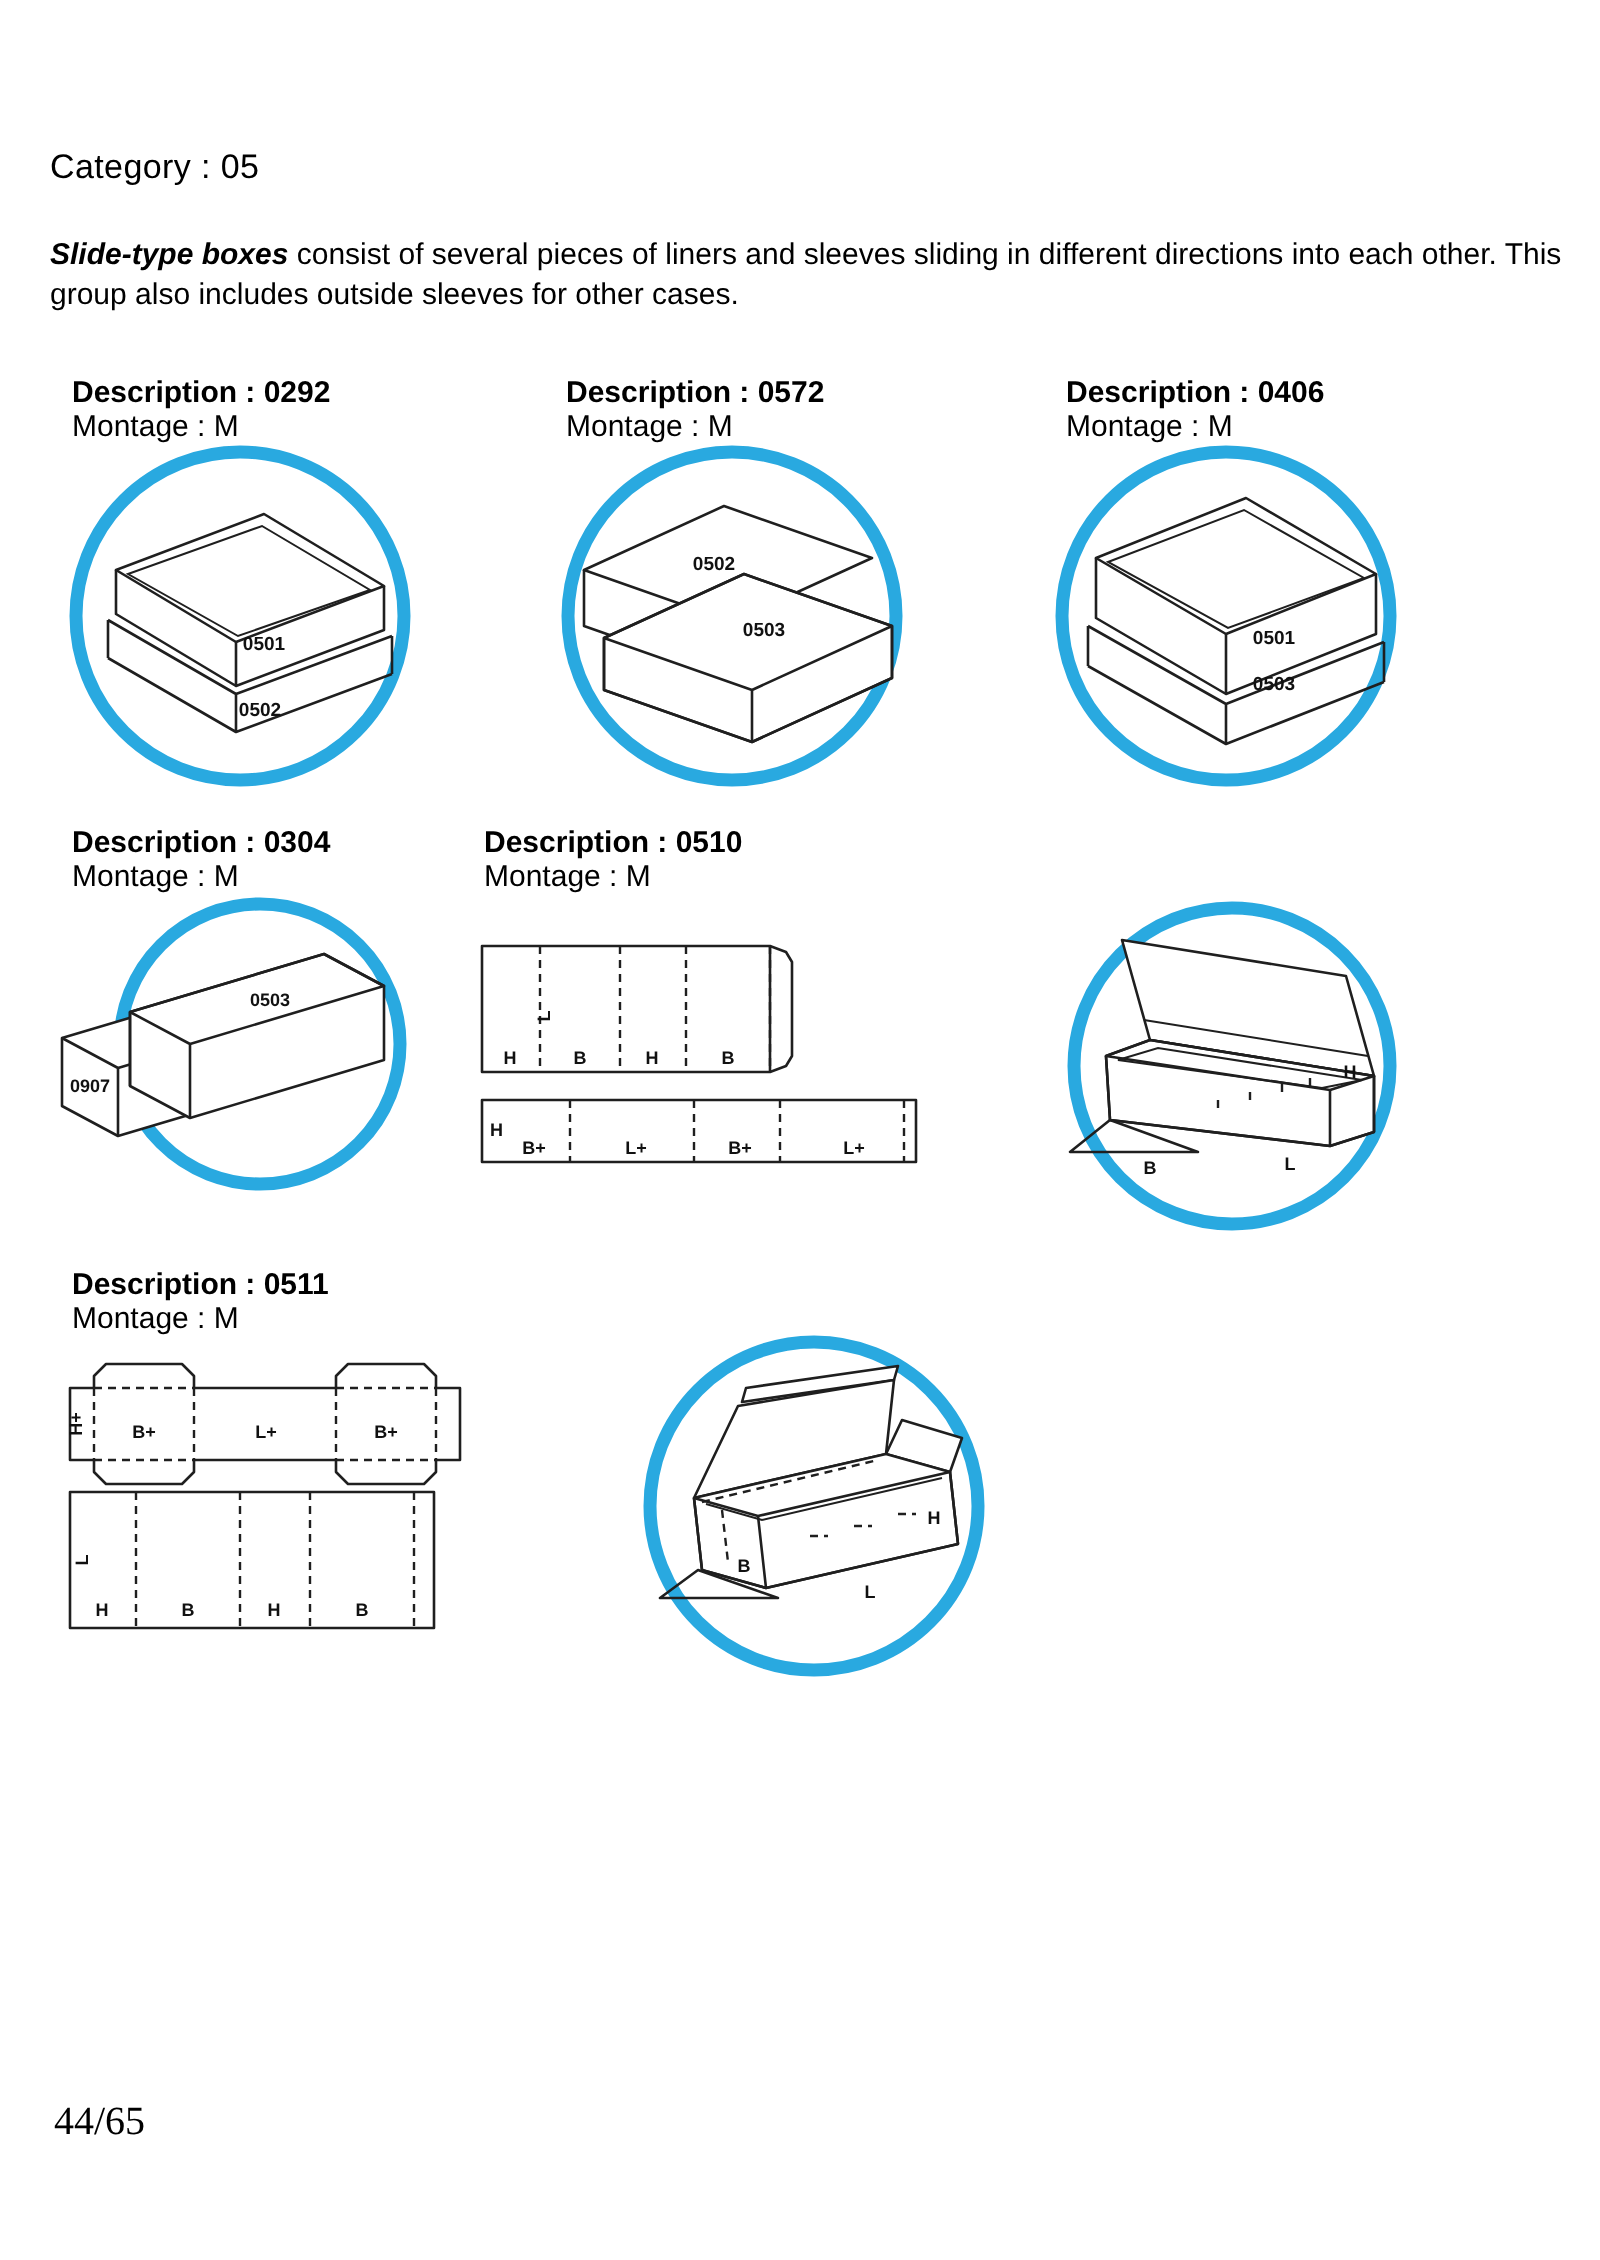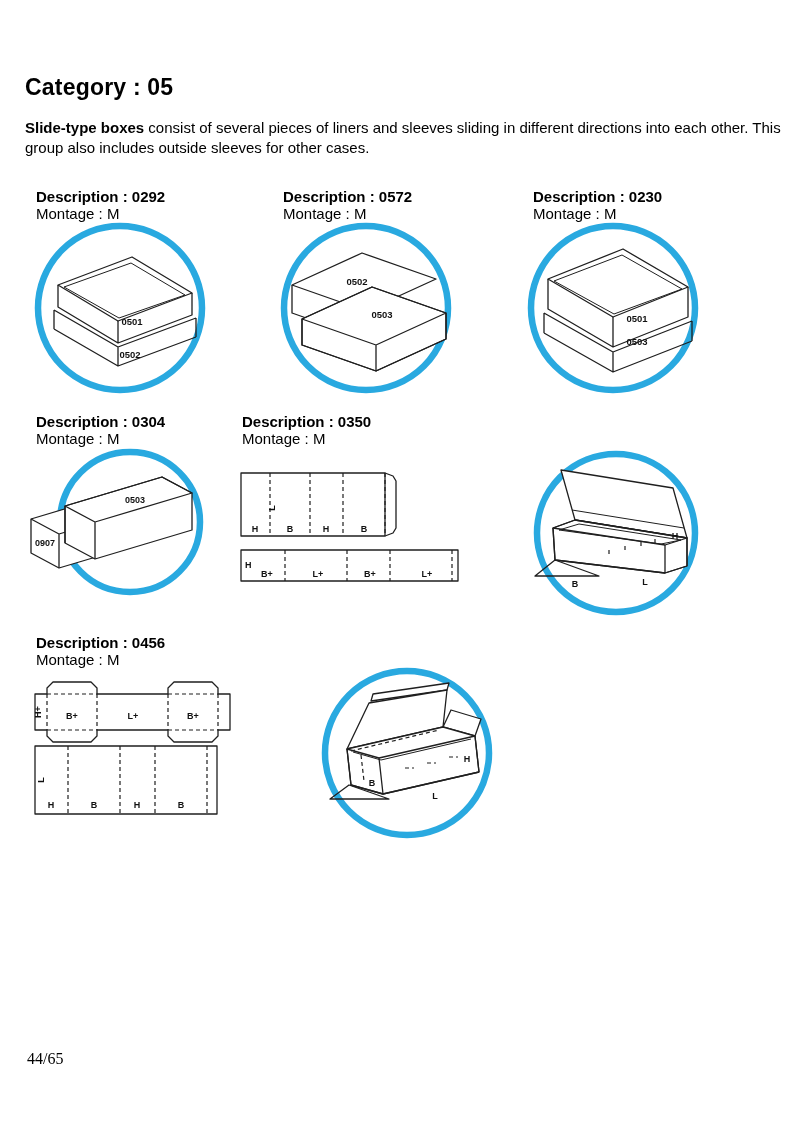--- a/index.html
+++ b/index.html
@@ -1,50 +1,50 @@
 <!DOCTYPE html>
 <html style="--accent: #29A9E0; --line: #1f1f1f;"><head>
 <meta charset="utf-8">
 <style>
   :root { --accent:#29A9E0; --line:#1f1f1f; }
   * { margin:0; padding:0; box-sizing:border-box; }
   body { width:800px; height:1130px; background:#ffffff; position:relative;
          font-family:"Liberation Sans", sans-serif; color:#000; }
   .abs { position:absolute; }
-  .title { left:25px; top:74px; font-size:23px; font-weight:bold; letter-spacing:.2px; }
+  .title { left:25px; top:74px; font-size:17px; font-weight:normal; letter-spacing:.2px; }
   .intro { left:25px; top:118px; width:756px; font-size:15px; line-height:20px; }
-  .intro b { font-weight:bold; }
+  .intro b { font-weight:bold;font-style:italic; }
   .desc { font-size:15px; line-height:17px; }
   .desc .d1 { font-weight:bold; }
   svg { display:block; overflow:visible; }
   .ring { fill:none; stroke:var(--accent); stroke-width:6.5; }
   .ln  { fill:none; stroke:var(--line); stroke-width:1.3; stroke-linejoin:round; }
   .lnw { fill:#fff;  stroke:var(--line); stroke-width:1.3; stroke-linejoin:round; }
   .thin{ fill:none; stroke:var(--line); stroke-width:1; }
   .dsh { fill:none; stroke:var(--line); stroke-width:1.2; stroke-dasharray:4 3; }
   .lbl { font-family:"Liberation Sans", sans-serif; font-size:9.5px; font-weight:bold; fill:#111; }
   .lbs { font-size:9px; }
-  .pagenum { left:27px; top:1050px; font-family:"Liberation Serif", serif; font-size:16px; }
+  .pagenum { left:27px; top:1050px; font-family:"Liberation Serif", serif; font-size:20px; }
 </style>
 </head>
 <body>
 
 <div class="abs title">Category : 05</div>
 <div class="abs intro"><b>Slide-type boxes</b><span> consist of several pieces of liners and sleeves sliding in different directions into each other. This group also includes outside sleeves for other cases.</span></div>
 
 <div class="abs desc" style="left:36px;top:188px">
   <div class="d1">Description : 0292</div>
   <div>Montage : M</div>
 </div>
 <div class="abs desc" style="left:283px;top:188px">
   <div class="d1">Description : 0572</div>
   <div>Montage : M</div>
 </div>
 <div class="abs desc" style="left:533px;top:188px">
-  <div class="d1">Description : 0230</div>
+  <div class="d1">Description : 0406</div>
   <div>Montage : M</div>
 </div>
 
 <svg class="abs" style="left:20px;top:221px" width="200" height="176" viewBox="0 0 200 176">
   <circle class="ring" cx="100" cy="87" r="82"></circle>
   <path class="ln" d="M38,64 L112,36 L172,72 L98,100 Z"></path>
   <path class="thin" d="M44,66 L111,42 L165,74 L99,97 Z"></path>
   <path class="ln" d="M38,64 V86 L98,122 V100 M98,122 L172,94 V72"></path>
   <path class="ln" d="M34,89 L98,126 L176,97 M34,108 L98,145 L176,116 M34,89 V108 M98,126 V145 M176,97 V116"></path>
   <text class="lbl" x="112" y="104" text-anchor="middle">0501</text>
@@ -69,21 +69,21 @@
   <path class="ln" d="M31,92 L100,131 L179,100 M31,112 L100,151 L179,120 M31,92 V112 M100,131 V151 M179,100 V120"></path>
   <text class="lbl" x="124" y="101" text-anchor="middle">0501</text>
   <text class="lbl" x="124" y="124" text-anchor="middle">0503</text>
 </svg>
 
 <div class="abs desc" style="left:36px;top:413px">
   <div class="d1">Description : 0304</div>
   <div>Montage : M</div>
 </div>
 <div class="abs desc" style="left:242px;top:413px">
-  <div class="d1">Description : 0350</div>
+  <div class="d1">Description : 0510</div>
   <div>Montage : M</div>
 </div>
 
 <svg class="abs" style="left:25px;top:445px" width="210" height="160" viewBox="0 0 210 160">
   <circle class="ring" cx="105" cy="77" r="70"></circle>
   <path class="lnw" d="M6,74 L43,63 L71,78 L71,112 L34,123 L6,108 Z"></path>
   <path class="ln" d="M6,74 L34,89 L34,123 M34,89 L71,78"></path>
   <path class="lnw" d="M40,61 L137,32 L167,48 L167,85 L70,114 L40,98 Z"></path>
   <path class="ln" d="M40,61 L137,32 L167,48 L70,77 Z M70,77 V114 M40,61 V98"></path>
   <text class="lbl lbs" x="20" y="101" text-anchor="middle">0907</text>
@@ -120,21 +120,21 @@
   <path class="thin" d="M38,90 L58,84 L160,100 L140,104 Z"></path>
   <path class="ln" d="M32,88 L34,120 M144,105 V133 M166,98 V126 M34,120 L144,133 L166,126"></path>
   <path class="dsh" d="M88,110 V117 M104,106 V113 M120,102 V109 M134,99 V106"></path>
   <path class="ln" d="M34,120 L14,136 L78,136 Z"></path>
   <text class="lbl lbs" x="54" y="147" text-anchor="middle">B</text>
   <text class="lbl lbs" x="124" y="145" text-anchor="middle">L</text>
   <text class="lbl lbs" x="154" y="99" text-anchor="middle">H</text>
 </svg>
 
 <div class="abs desc" style="left:36px;top:634px">
-  <div class="d1">Description : 0456</div>
+  <div class="d1">Description : 0511</div>
   <div>Montage : M</div>
 </div>
 
 <svg class="abs" style="left:33px;top:679px" width="200" height="66" viewBox="0 0 200 66">
   <path class="ln" d="M2,15 H14 V9 L20,3 H58 L64,9 V15 H135 V9 L141,3 H179 L185,9 V15 H197 V51 H185 V57 L179,63 H141 L135,57 V51 H64 V57 L58,63 H20 L14,57 V51 H2 Z"></path>
   <path class="dsh" d="M14,15 V51 M64,15 V51 M135,15 V51 M185,15 V51 M14,15 H64 M14,51 H64 M135,15 H185 M135,51 H185"></path>
   <text class="lbl lbs" transform="rotate(-90 8 33)" x="8" y="33" text-anchor="middle">H+</text>
   <text class="lbl lbs" x="39" y="40" text-anchor="middle">B+</text>
   <text class="lbl lbs" x="100" y="40" text-anchor="middle">L+</text>
   <text class="lbl lbs" x="160" y="40" text-anchor="middle">B+</text>

